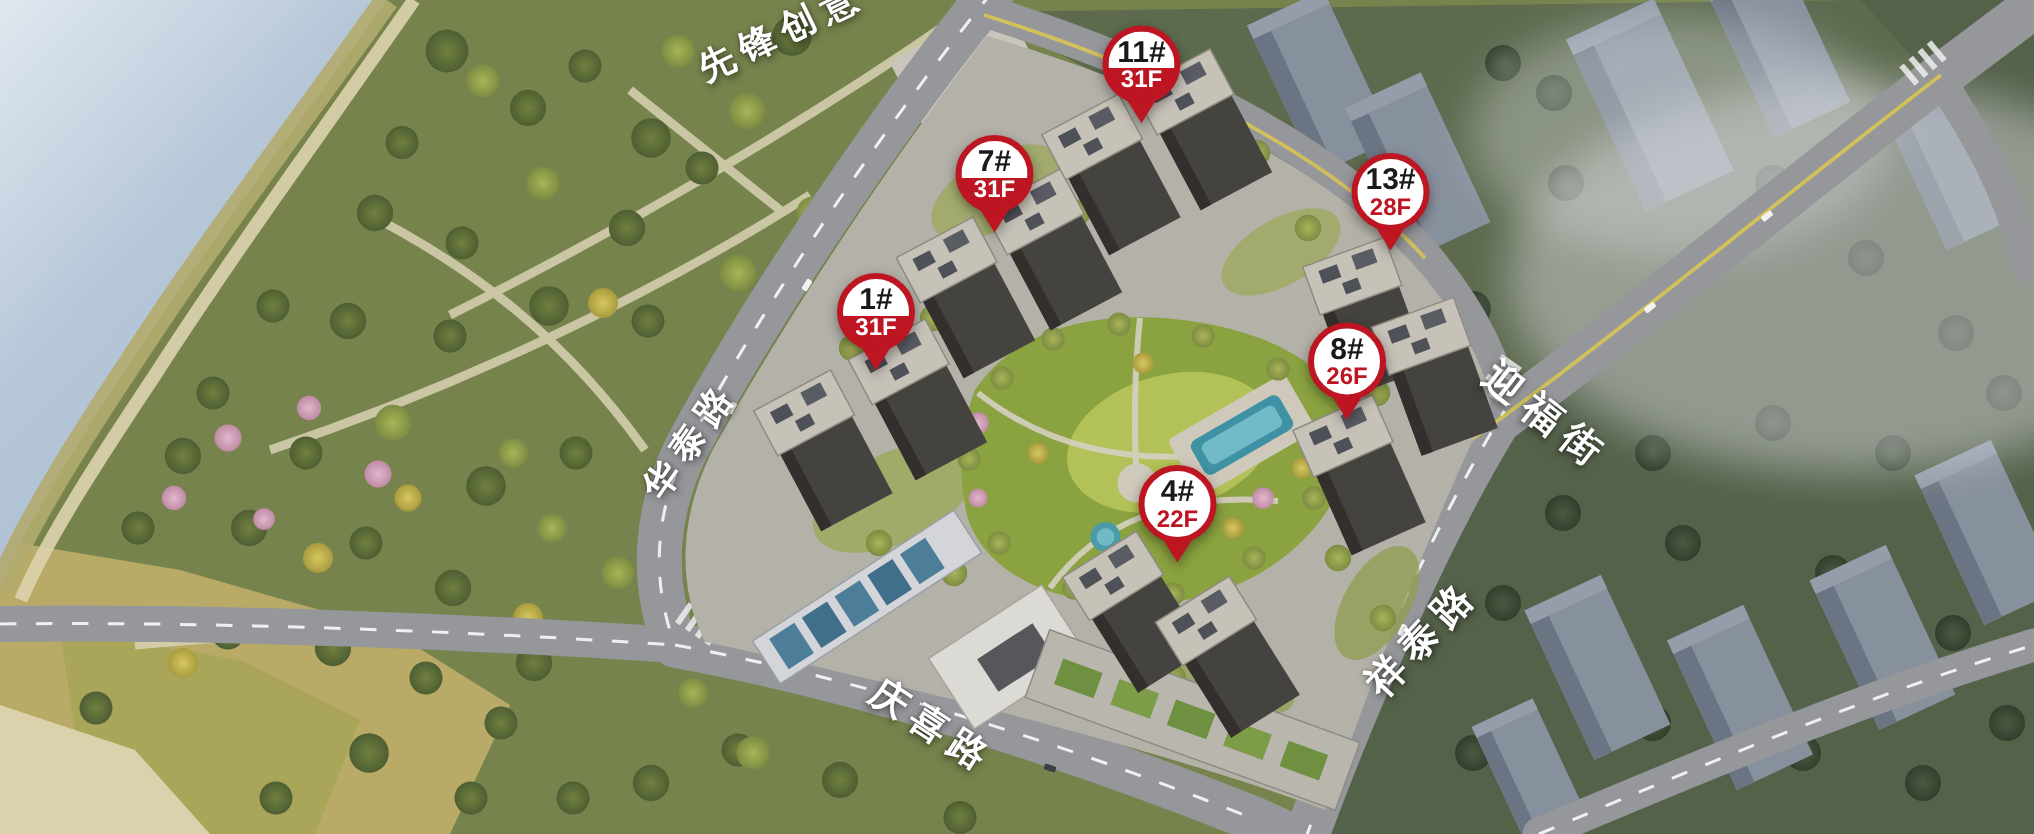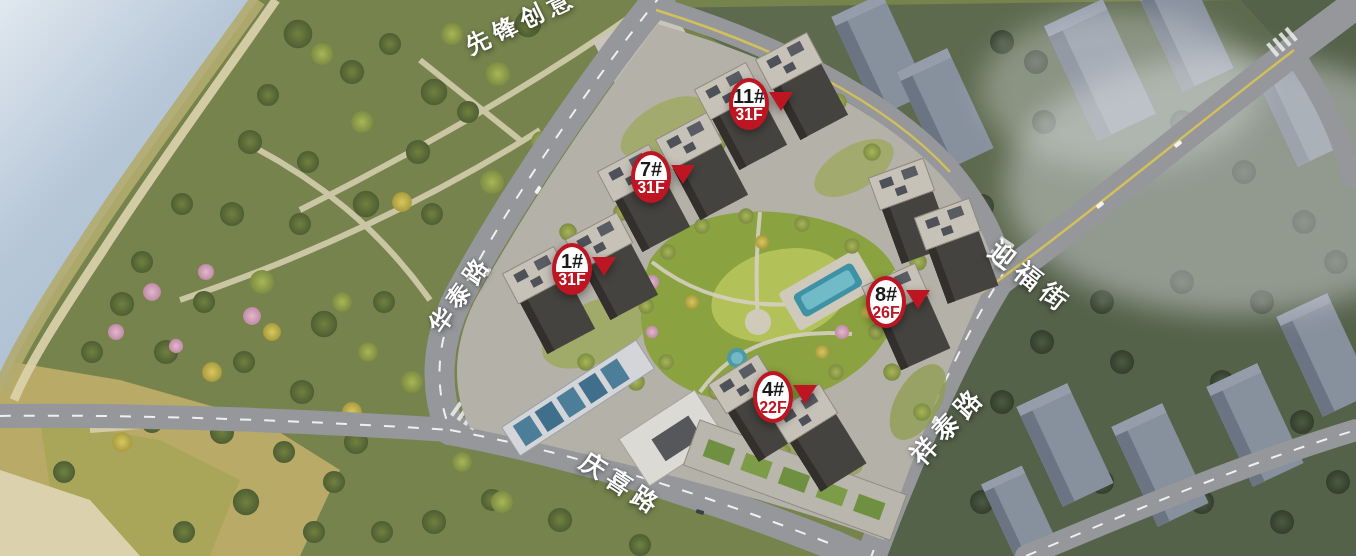--- a/index.html
+++ b/index.html
@@ -4,22 +4,22 @@
 <style>
   html,body{margin:0;padding:0;background:#222;}
   .stage{
     position:relative;width:1356px;height:556px;overflow:hidden;
     background:#76834c;
     font-family:"Liberation Sans","DejaVu Sans",sans-serif;
   }
   .terrain{position:absolute;left:0;top:0;width:1356px;height:556px;display:block;}
 
   
-  .pin{position:absolute;width:64px;height:78px;display:flex;align-items:center;
-       cursor:pointer;filter:drop-shadow(0 3px 4px rgba(0,0,0,.40));z-index:10;margin-top:48px;}
+  .pin{position:absolute;width:64px;height:78px;display:flex;flex-direction:column;align-items:center;
+       cursor:pointer;filter:drop-shadow(0 3px 4px rgba(0,0,0,.40));z-index:10;}
   .pin-head{box-sizing:border-box;width:52px;height:52px;border:4px solid var(--marker-red,#bd1622);
        border-radius:50%;background:#fff;display:flex;flex-direction:column;align-items:center;
        justify-content:flex-start;padding-top:4px;overflow:hidden;position:relative;z-index:2;}
   .pin.band .pin-head{background:linear-gradient(180deg,#ffffff 0,#ffffff 56%,var(--marker-red,#bd1622) 56%);}
   .pin-num{font-size:20px;font-weight:800;line-height:21px;color:#1a1a1a;}
   .pin-floor{font-size:16px;font-weight:700;line-height:13px;margin-top:1px;color:var(--marker-red,#bd1622);}
   .pin.band .pin-floor{color:#ffffff;}
   .pin-tail{width:0;height:0;border-left:12px solid transparent;border-right:12px solid transparent;
        border-top:19px solid var(--marker-red,#bd1622);margin-top:-6px;z-index:1;}
 
@@ -433,14 +433,21 @@
   </div>
 
   <div class="pin pos-m11 band">
     <div class="pin-head">
       <span class="pin-num">11#</span>
       <span class="pin-floor">31F</span>
     </div>
     <div class="pin-tail"></div>
   </div>
 
+  <div class="pin pos-m13 plain">
+    <div class="pin-head">
+      <span class="pin-num">13#</span>
+      <span class="pin-floor">28F</span>
+    </div>
+    <div class="pin-tail"></div>
+  </div>
 
 </div>
 
 </body></html>

